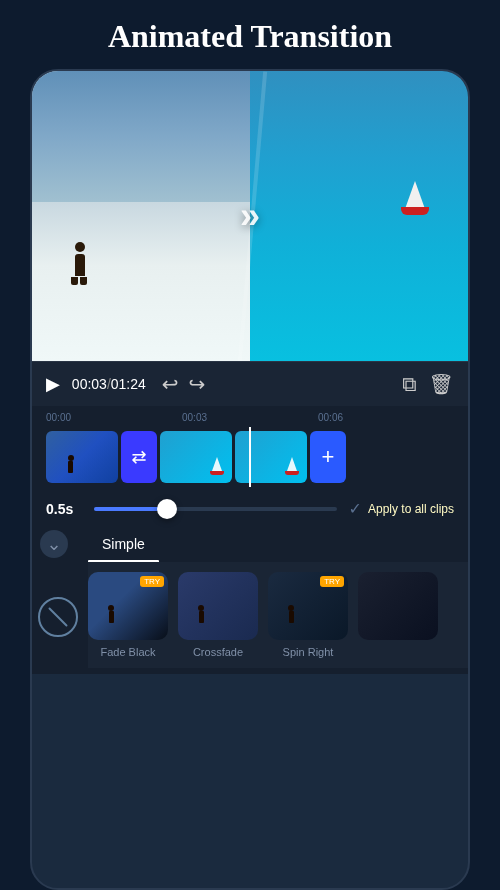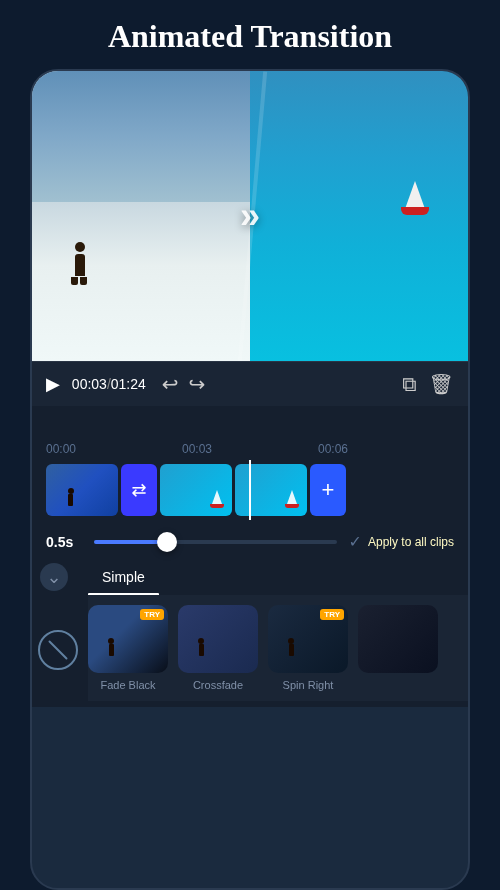--- a/index.html
+++ b/index.html
@@ -231,24 +231,23 @@
 
     .timeline-ruler {
       display: flex;
       padding: 0 14px;
       gap: 0;
       margin-bottom: 4px;
     }
 
     .ruler-mark {
       color: #5a7090;
-      font-size: 12px;
+      font-size: 10px;
       flex: 1;
       text-align: left;
-      margin-top: 30px;
     }
 
     .timeline-track {
       display: flex;
       align-items: center;
       padding: 4px 14px;
       gap: 3px;
       position: relative;
       overflow-x: auto;
       scrollbar-width: none;
@@ -493,21 +492,21 @@
       position: relative;
     }
 
     .try-badge {
       position: absolute;
       top: 4px;
       right: 4px;
       background: #ffa500;
       color: #fff;
       font-size: 8px;
-      font-weight: 700;
+      font-weight: 400;
       padding: 1px 4px;
       border-radius: 3px;
     }
 
     .trans-label {
       color: #8090a8;
       font-size: 11px;
       text-align: center;
     }
 

